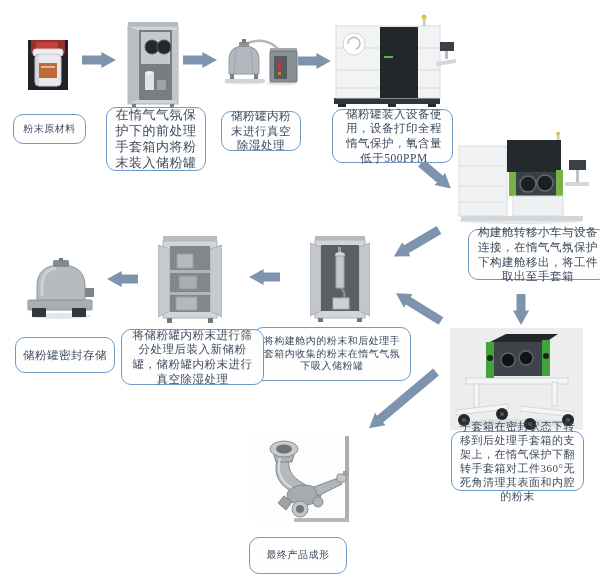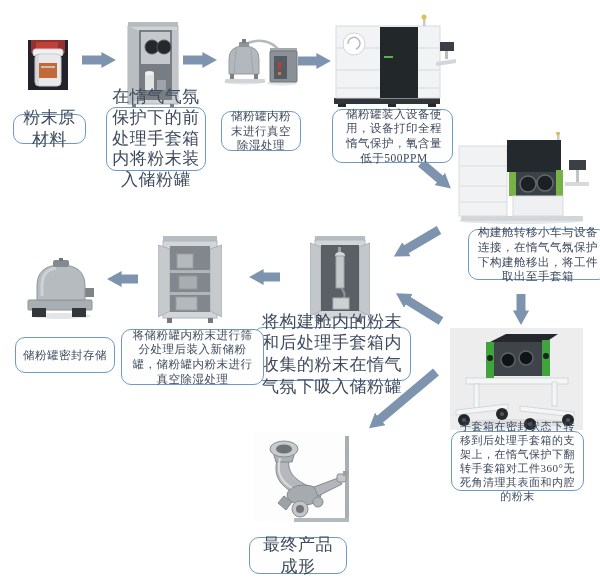--- a/index.html
+++ b/index.html
@@ -11,22 +11,22 @@
   .img svg{display:block;width:100%;height:100%;}
   .arrows{position:absolute;left:0;top:0;z-index:5;pointer-events:none;}
   .tbox{
     position:absolute;z-index:10;box-sizing:border-box;
     border:1.5px solid #6f9ac5;border-radius:10px;background:#fefefe;
     color:#3e4a5c;display:flex;align-items:center;justify-content:center;
     text-align:center;padding:2px 5px;line-height:1.28;
     font-size:11.5px;letter-spacing:0.5px;
   }
   .f11{font-size:11px;}
-  .f12{font-size:17px;}
-  .f125{font-size:17px;line-height:1.22;}
+  .f12{font-size:10px;}
+  .f125{font-size:13px;line-height:1.22;}
 </style>
 </head>
 <body>
 
 <div class="canvas">
 
   <div class="img" style="left:28px;top:40px;width:40px;height:50px;">
     <svg viewBox="0 0 40 50">
       <rect x="0" y="0" width="40" height="50" fill="#21222a"></rect>
       <rect x="3" y="0" width="34" height="13" fill="#a23430" opacity="0.9"></rect>

